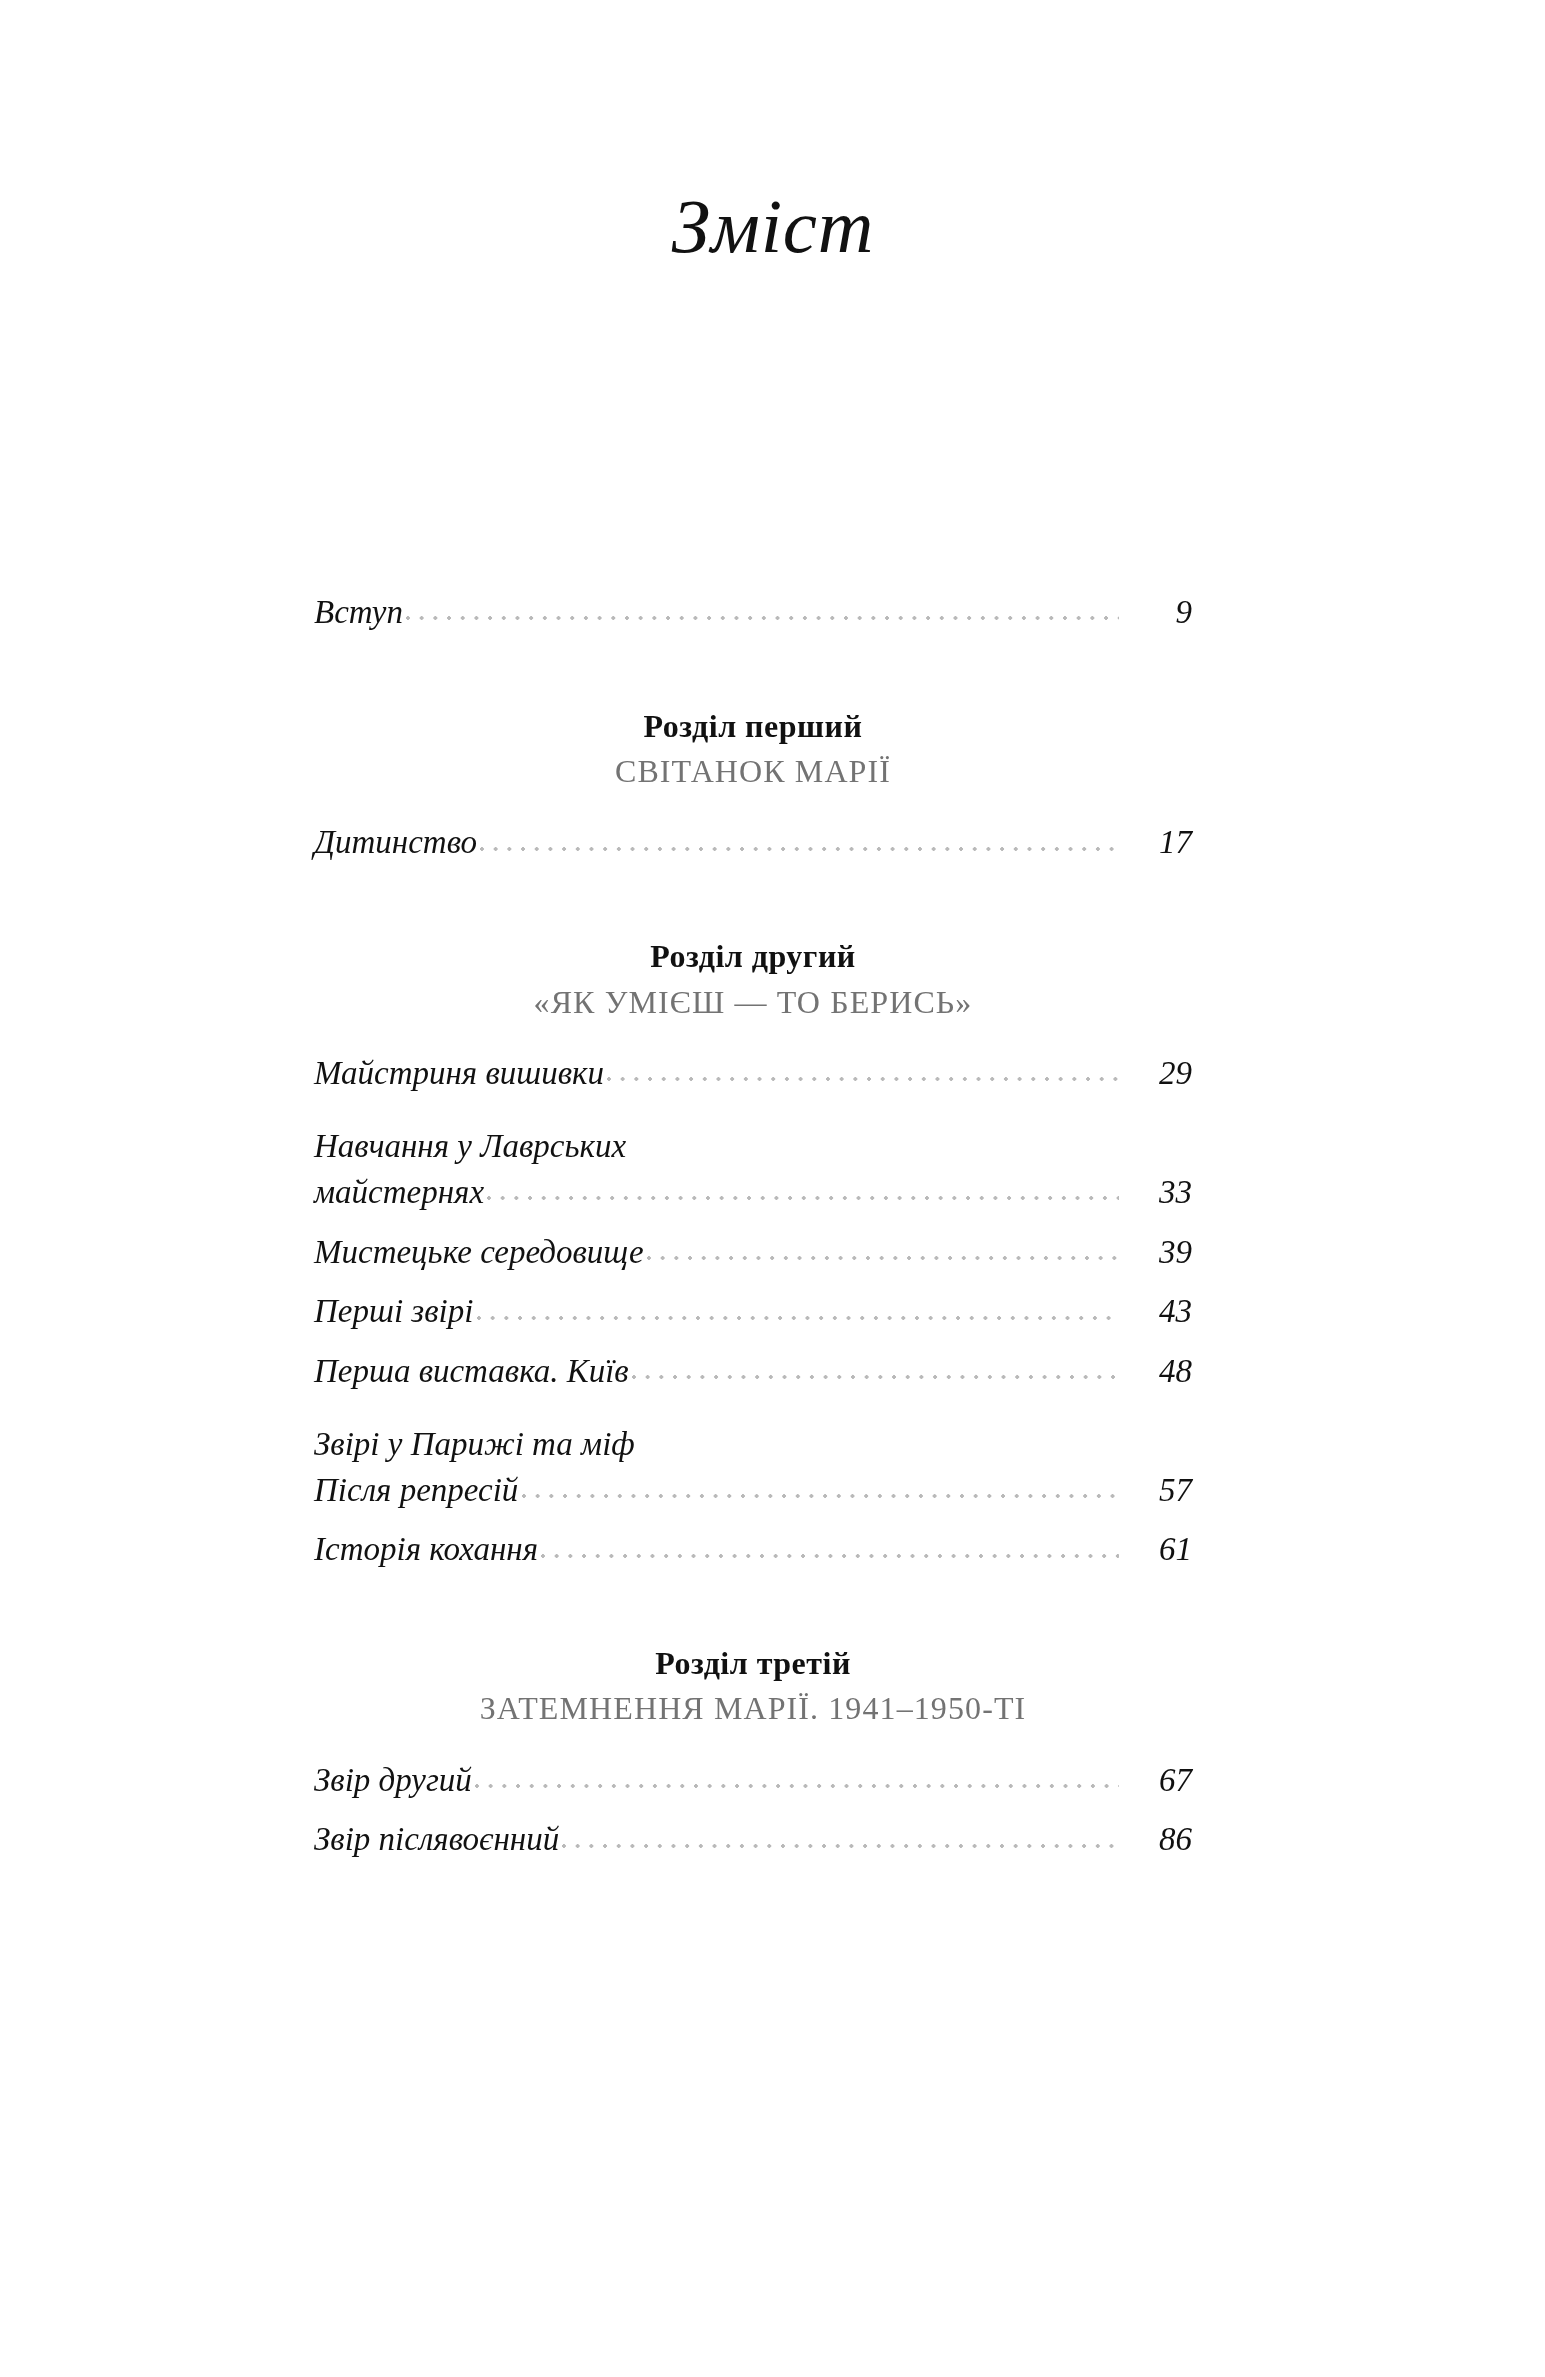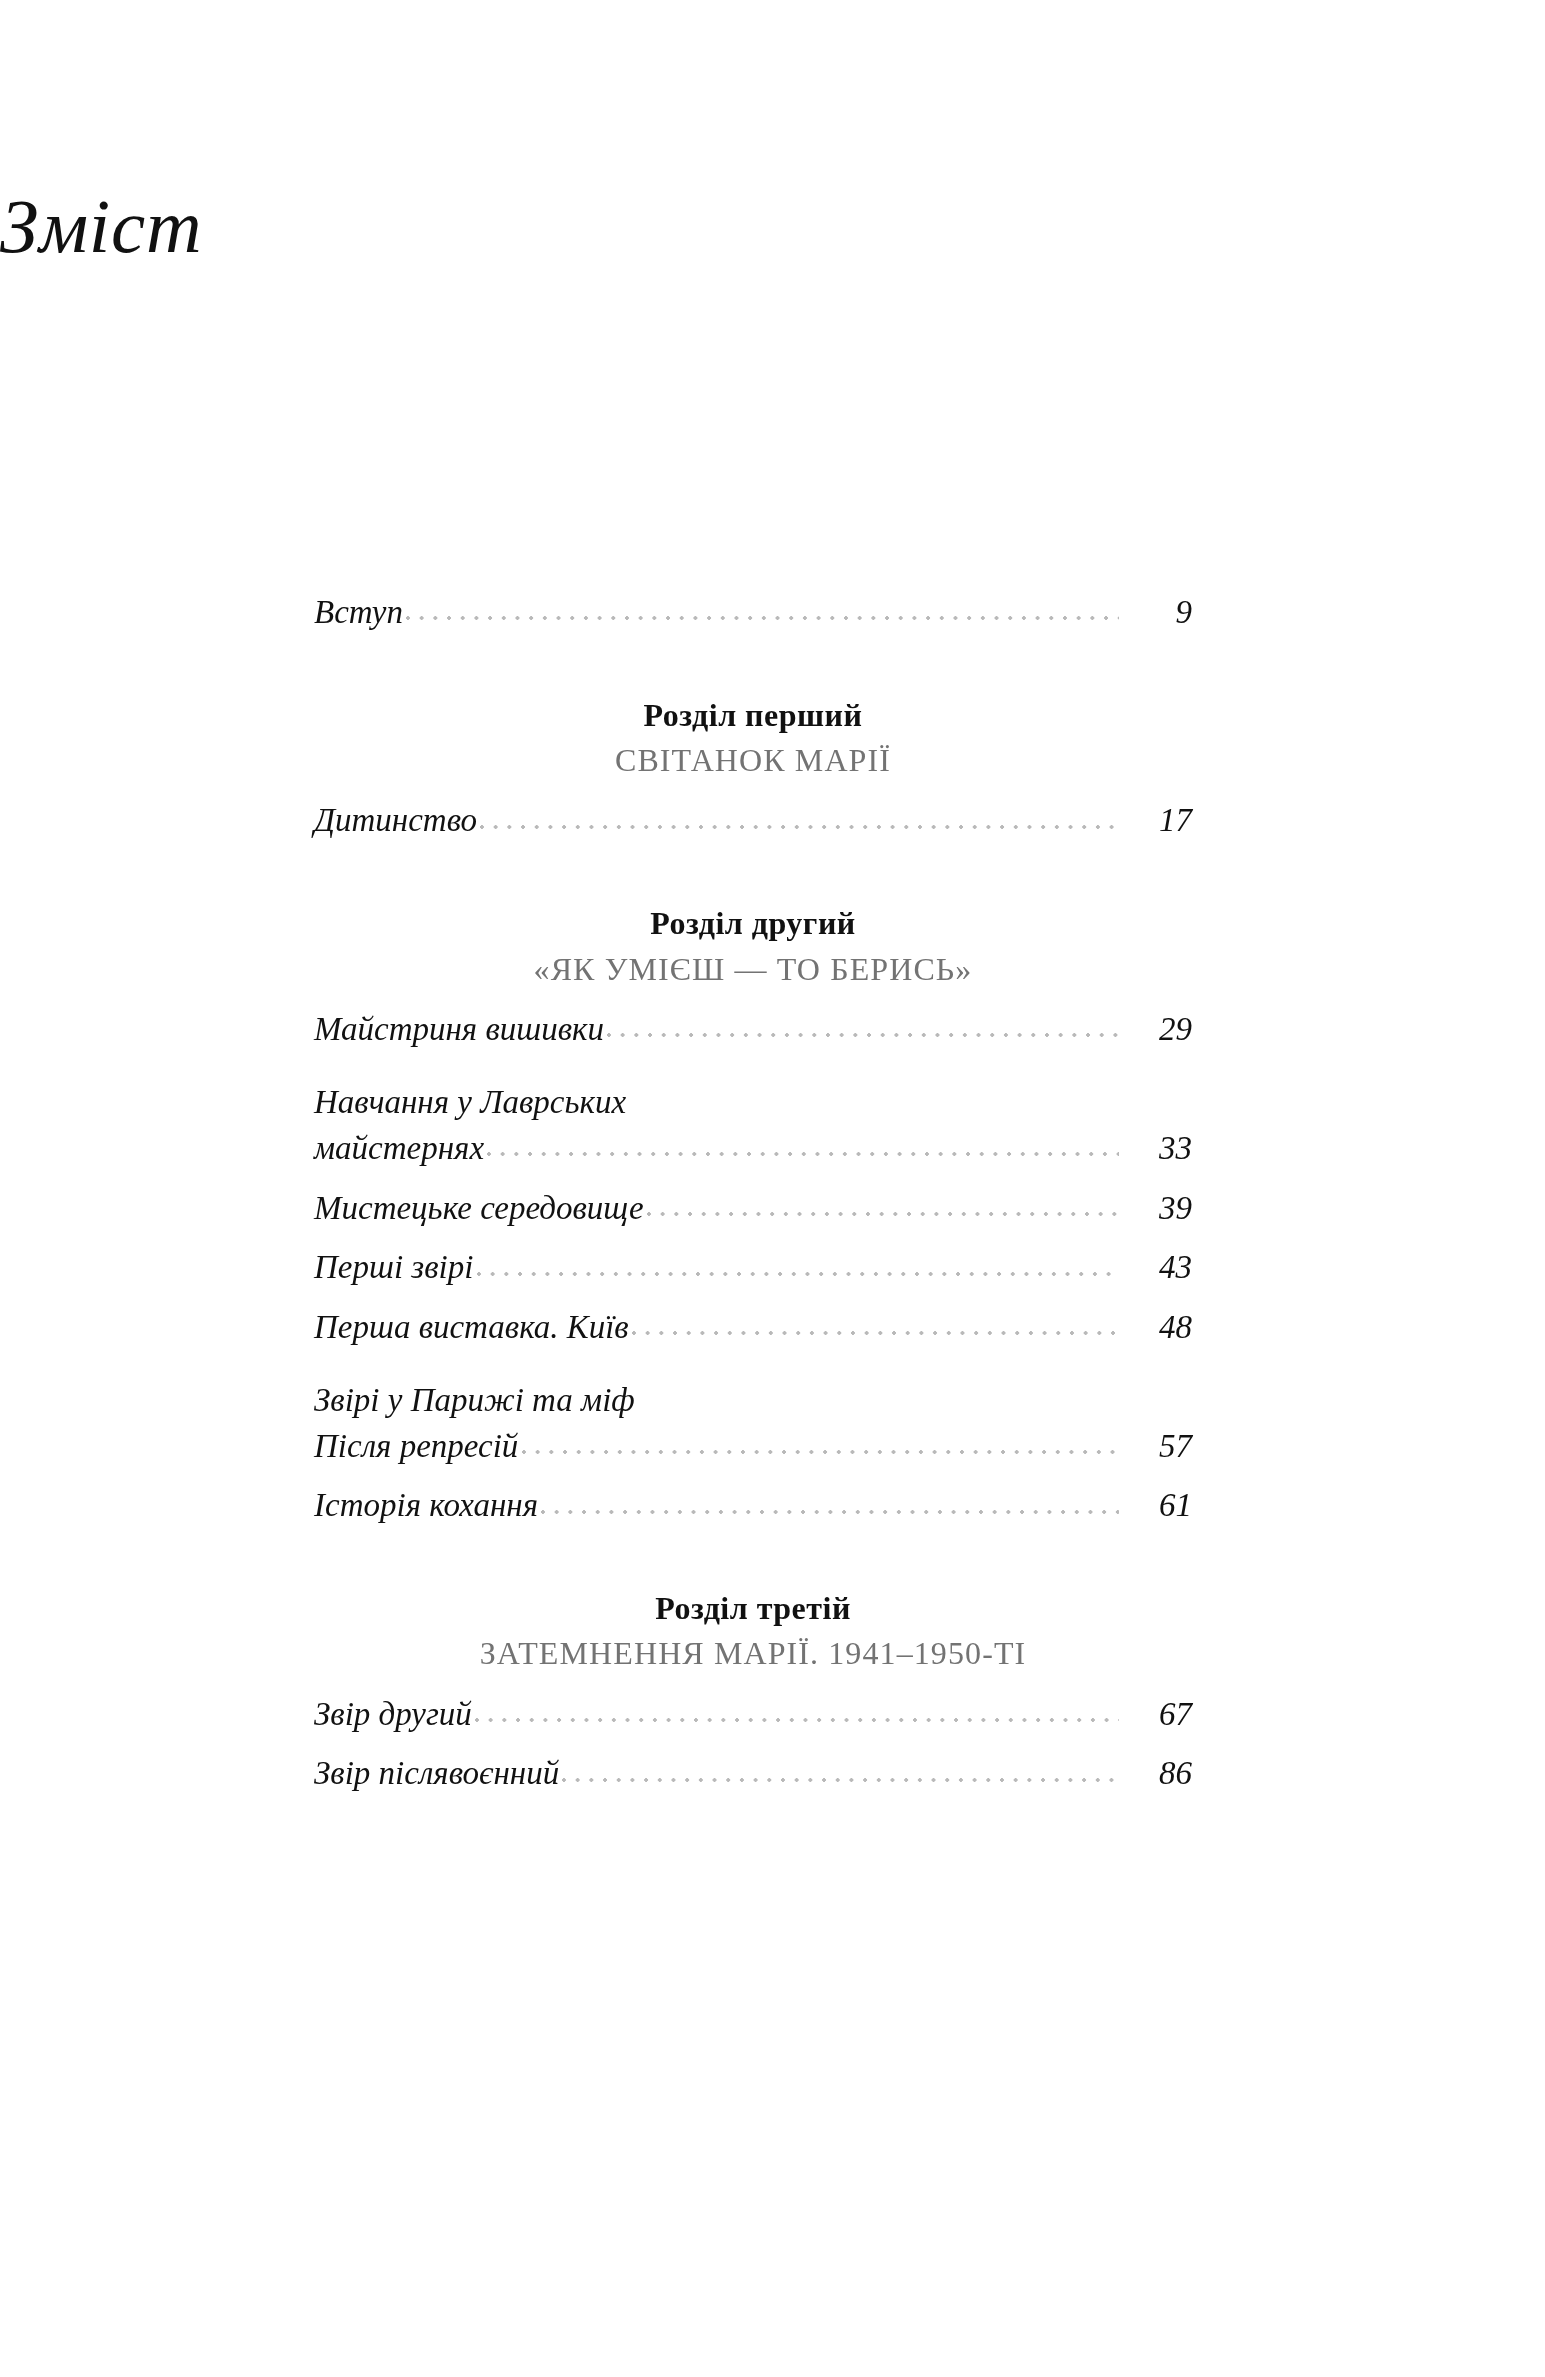--- a/index.html
+++ b/index.html
@@ -22,41 +22,41 @@
     background: #ffffff;
     overflow: hidden;
   }
 
   
   .toc-title {
     position: absolute;
     top: 184px;
     left: 0;
     width: 1546px;
-    text-align: left;
+    text-align: center;
     font-style: italic;
     font-size: 77px;
     line-height: 1.1;
     letter-spacing: 0.8px;
     color: #111111;
     font-weight: 400;
   }
 
   
   .toc-body {
     position: absolute;
     top: 596px;
     left: 314px;
     width: 878px;
   }
 
   
   .chapter-head {
     text-align: center;
-    margin: 0;
+    margin: 11px;
     padding: 0;
   }
   .chapter-head .chapter-num {
     display: block;
     font-weight: 700;
     font-size: 32px;
     line-height: 1.42;
     letter-spacing: 0.5px;
     color: #111;
   }

